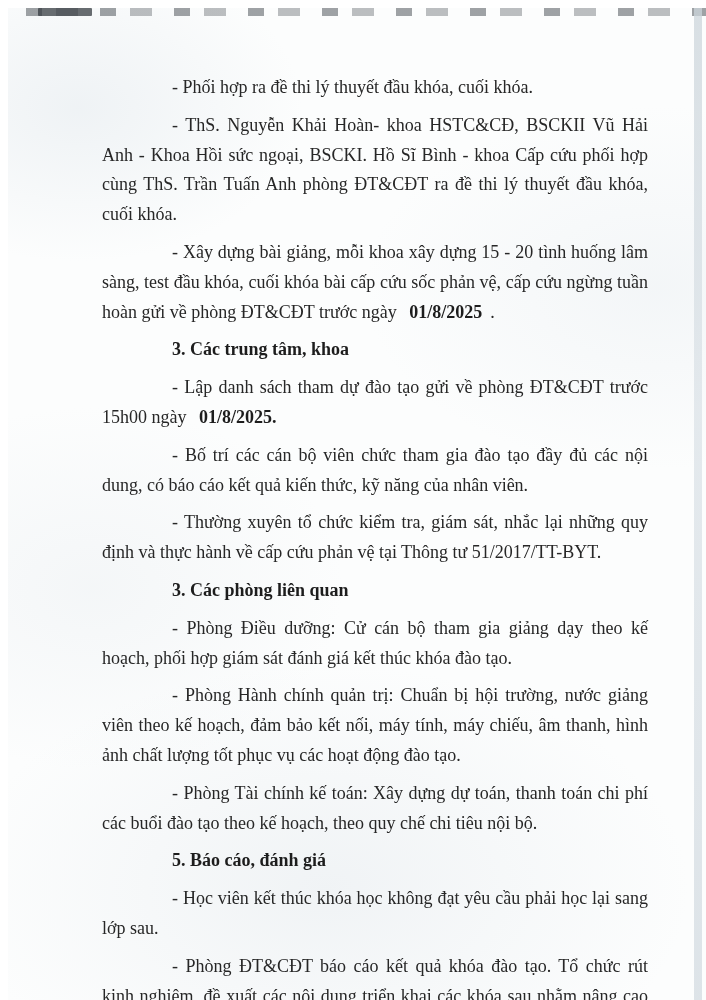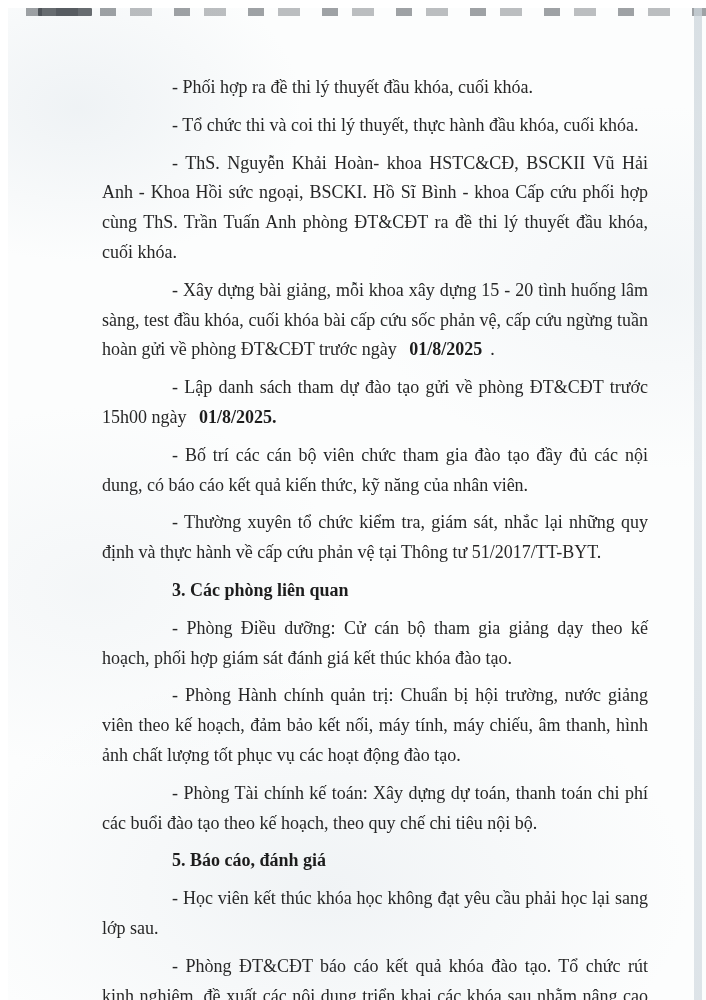--- a/index.html
+++ b/index.html
@@ -61,23 +61,23 @@
 </head>
 <body>
 
 <div class="page">
   <div class="scan-edge-top"></div>
   <div class="scan-edge-top-left"></div>
   <div class="scan-line-right"></div>
 
   <div class="textblock">
       <p class="para"><span>- Phối hợp ra đề thi lý thuyết đầu khóa, cuối khóa.</span></p>
-      <p class="para"><span>- Tổ chức thi và coi thi lý thuyết, thực hành đầu khóa, cuối khóa.</span></p>
       <p class="para"><span>- ThS. Nguyễn Khải Hoàn- khoa HSTC&amp;CĐ, BSCKII Vũ Hải Anh - Khoa Hồi sức ngoại, BSCKI. Hồ Sĩ Bình - khoa Cấp cứu phối hợp cùng ThS. Trần Tuấn Anh phòng ĐT&amp;CĐT ra đề thi lý thuyết đầu khóa, cuối khóa.</span></p>
       <p class="para"><span>- Xây dựng bài giảng, mỗi khoa xây dựng 15 - 20 tình huống lâm sàng, test đầu khóa, cuối khóa bài cấp cứu sốc phản vệ, cấp cứu ngừng tuần hoàn gửi về phòng ĐT&amp;CĐT trước ngày </span><span class="bold">01/8/2025</span><span>.</span></p>
+      <p class="para heading"><span>3. Các trung tâm, khoa</span></p>
       <p class="para"><span>- Lập danh sách tham dự đào tạo gửi về phòng ĐT&amp;CĐT trước 15h00 ngày </span><span class="bold">01/8/2025.</span></p>
       <p class="para"><span>- Bố trí các cán bộ viên chức tham gia đào tạo đầy đủ các nội dung, có báo cáo kết quả kiến thức, kỹ năng của nhân viên.</span></p>
       <p class="para"><span>- Thường xuyên tổ chức kiểm tra, giám sát, nhắc lại những quy định và thực hành về cấp cứu phản vệ tại Thông tư 51/2017/TT-BYT.</span></p>
       <p class="para heading"><span>3. Các phòng liên quan</span></p>
       <p class="para"><span>- Phòng Điều dưỡng: Cử cán bộ tham gia giảng dạy theo kế hoạch, phối hợp giám sát đánh giá kết thúc khóa đào tạo.</span></p>
       <p class="para"><span>- Phòng Hành chính quản trị: Chuẩn bị hội trường, nước giảng viên theo kế hoạch, đảm bảo kết nối, máy tính, máy chiếu, âm thanh, hình ảnh chất lượng tốt phục vụ các hoạt động đào tạo.</span></p>
       <p class="para"><span>- Phòng Tài chính kế toán: Xây dựng dự toán, thanh toán chi phí các buổi đào tạo theo kế hoạch, theo quy chế chi tiêu nội bộ.</span></p>
       <p class="para heading"><span>5. Báo cáo, đánh giá</span></p>
       <p class="para"><span>- Học viên kết thúc khóa học không đạt yêu cầu phải học lại sang lớp sau.</span></p>
       <p class="para"><span>- Phòng ĐT&amp;CĐT báo cáo kết quả khóa đào tạo. Tổ chức rút kinh nghiệm, đề xuất các nội dung triển khai các khóa sau nhằm nâng cao hiệu quả đào tạo.</span></p>

